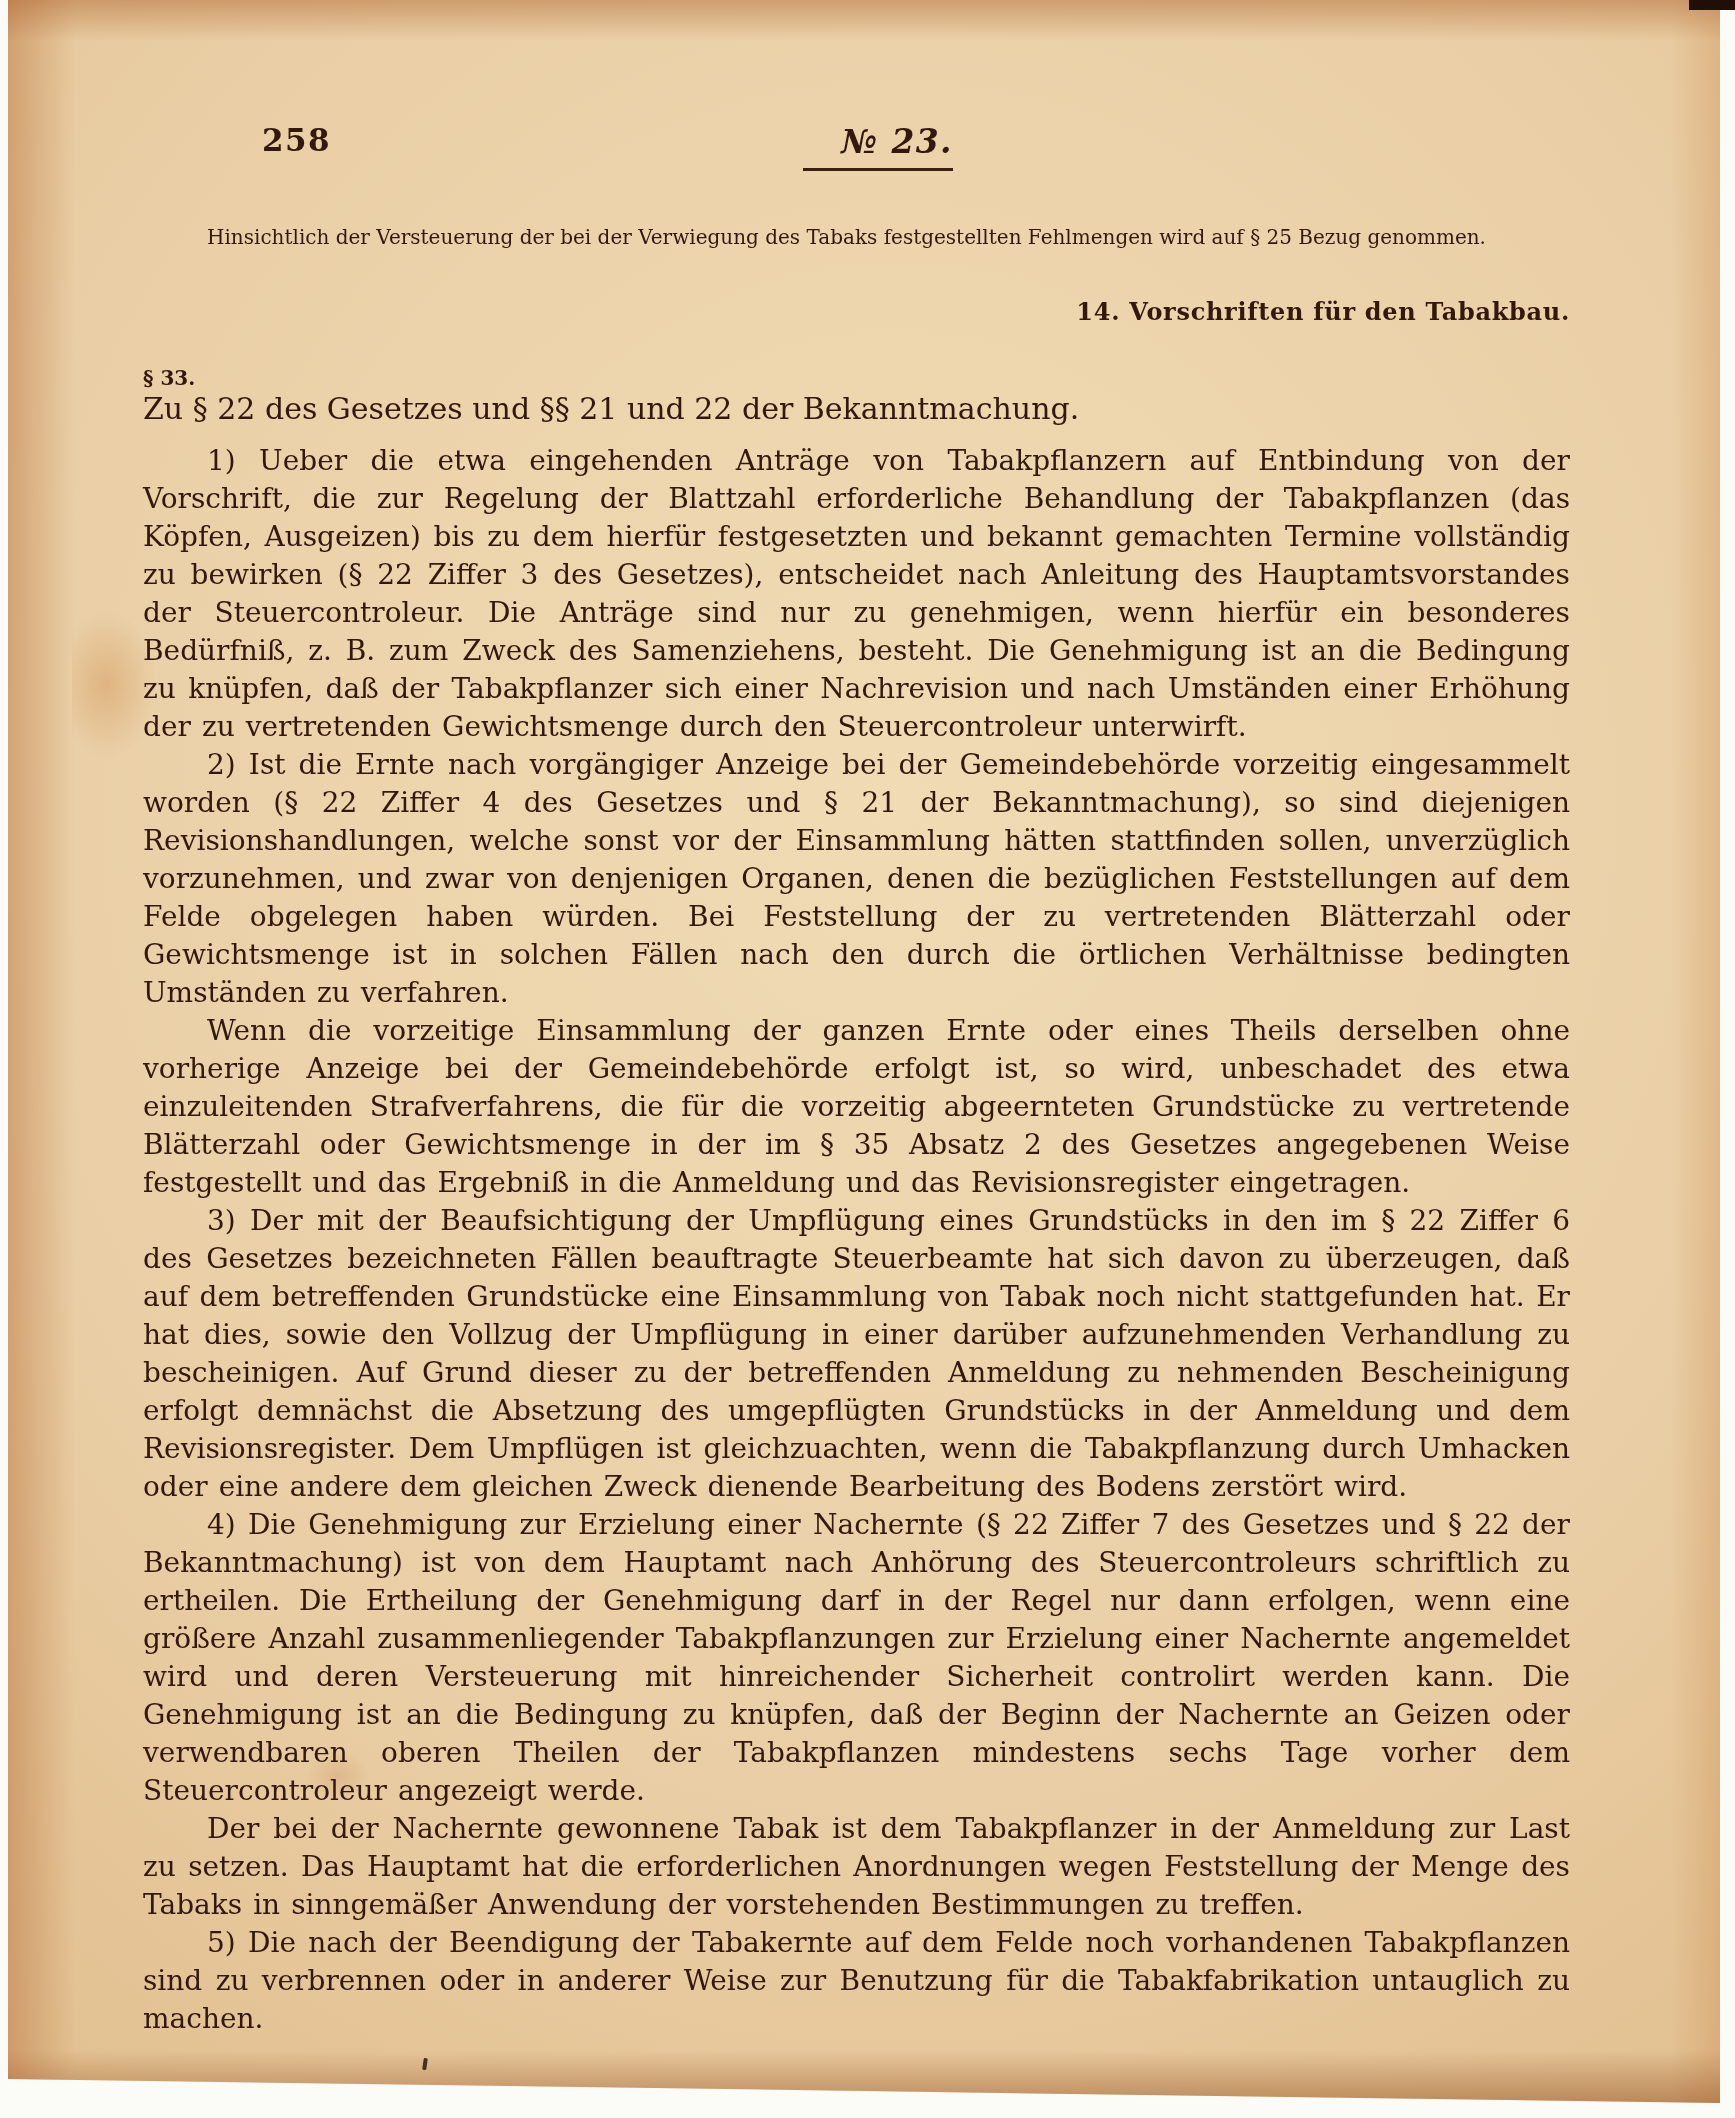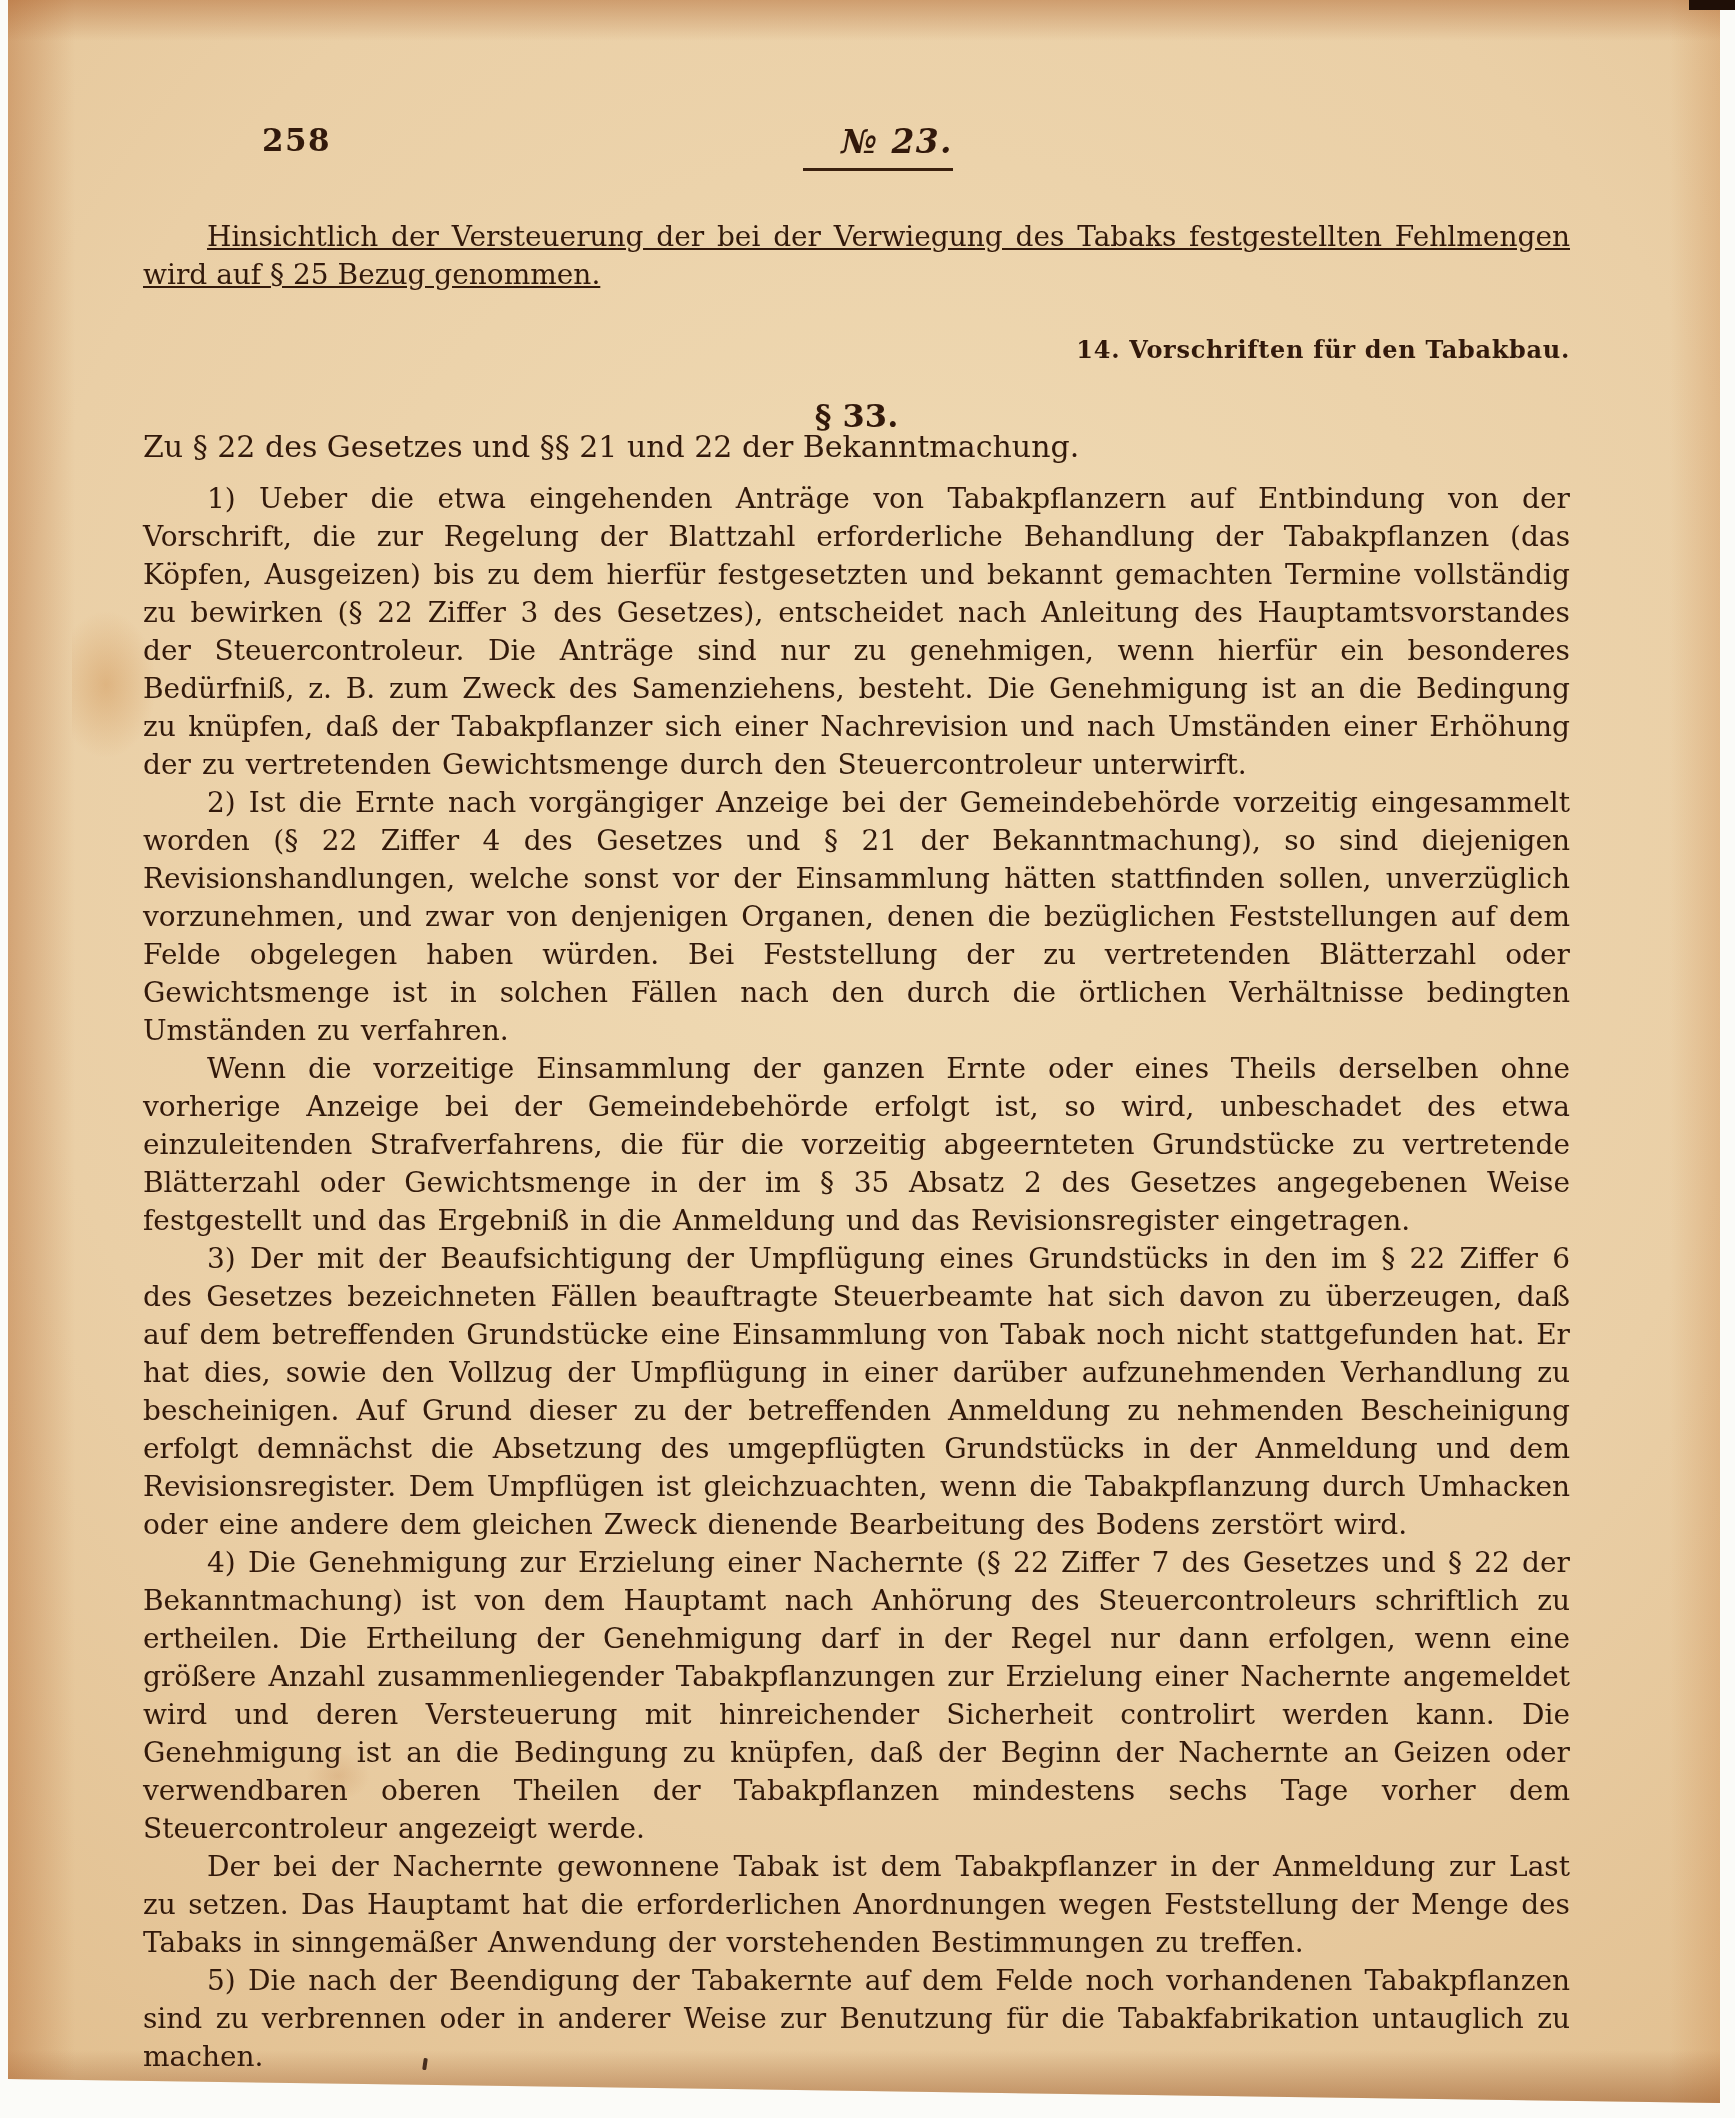--- a/index.html
+++ b/index.html
@@ -90,40 +90,39 @@
   }
   .issue-rule {
     margin: 7px auto 0 auto;
     width: 150px;
     height: 2.8px;
     background: #3a200f;
   }
 
   .intro {
     margin-top: 47px;
-    font-size: 28px;
+    font-size: 20px;
     line-height: 38px;
     text-align: justify;
     text-indent: 64px;
-    text-decoration: underline;
   }
 
   .section-heading {
     margin-top: 37px;
     text-align: right;
     font-size: 24px;
     line-height: 37px;
     font-weight: bold;
     letter-spacing: 0.7px;
   }
 
   .section-number {
     margin-top: 31px;
-    text-align: center;
-    font-size: 32px;
+    text-align: left;
+    font-size: 20px;
     line-height: 34px;
     font-weight: bold;
   }
 
   .ref-line {
     text-align: left;
     font-size: 30px;
     line-height: 28px;
   }
 

